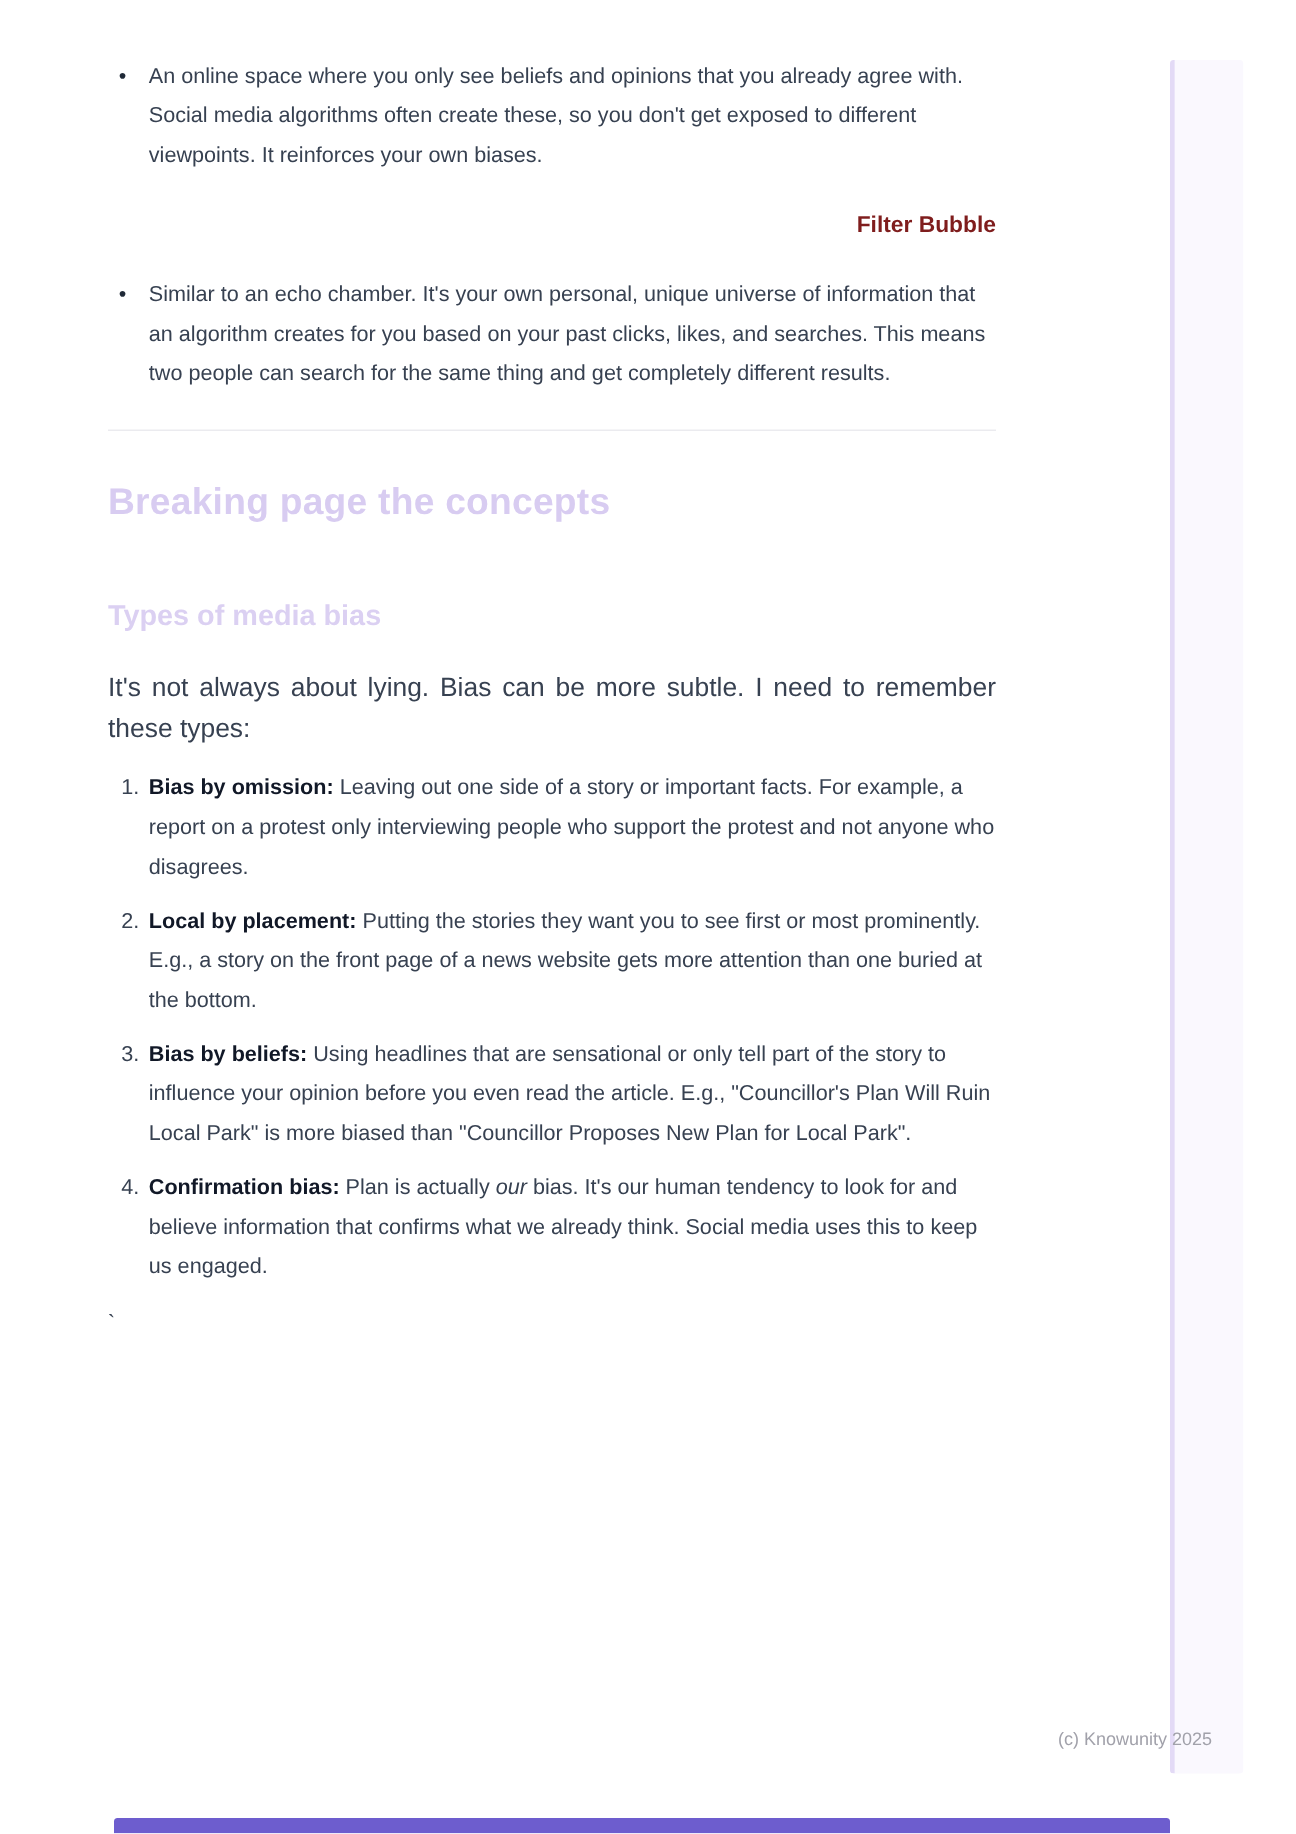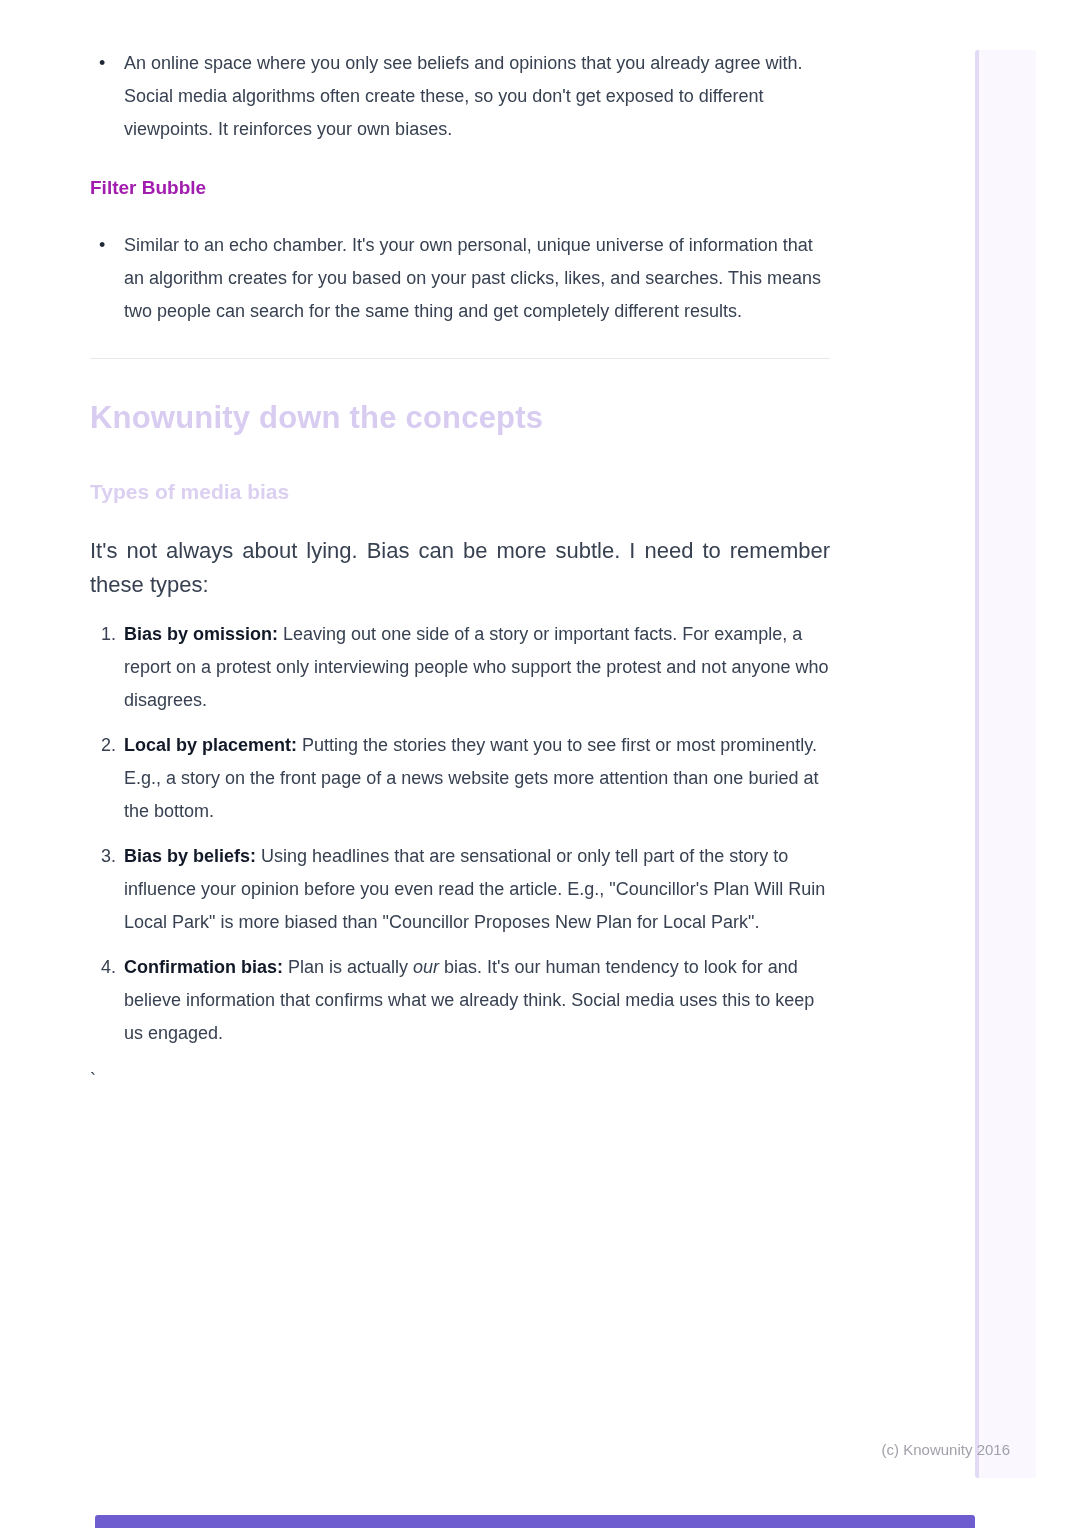--- a/index.html
+++ b/index.html
@@ -31,46 +31,47 @@
   .bullet-marker {
     position: absolute;
     left: 9px;
     top: 0;
     color: #1f2937;
   }
 
   h3.subheading {
     font-size: 19px;
     font-weight: 700;
-    color: #a21caf;
+    color: #7f1d1d;
     line-height: 30px;
     margin: 27px 0 26px 0;
+    text-align: right;
   }
 
   hr.divider {
     border: none;
     border-top: 1px solid #e7e7ec;
     margin: 30px 0 0 0;
   }
 
   h1.section-title {
     font-size: 31px;
     font-weight: 700;
     color: #d8ccf1;
     line-height: 36px;
     letter-spacing: 0.2px;
     margin-top: 41px;
   }
 
   h2.subsection-title {
-    font-size: 21px;
+    font-size: 24px;
     font-weight: 700;
     color: #dbd0f2;
     line-height: 30px;
-    margin-top: 41px;
+    margin-top: 63px;
   }
 
   p.intro {
     font-size: 22px;
     line-height: 34px;
     color: #374151;
     text-align: justify;
     margin-top: 27px;
   }
 
@@ -143,21 +144,21 @@
 
     <ul class="bullets">
       <li>
         <span class="bullet-marker">•</span>
         <span>Similar to an echo chamber. It's your own personal, unique universe of information that an algorithm creates for you based on your past clicks, likes, and searches. This means two people can search for the same thing and get completely different results.</span>
       </li>
     </ul>
 
     <hr class="divider">
 
-    <h1 class="section-title">Knowunity down the concepts</h1>
+    <h1 class="section-title">Breaking page the concepts</h1>
 
     <h2 class="subsection-title">Types of media bias</h2>
 
     <p class="intro">It's not always about lying. Bias can be more subtle. I need to remember these types:</p>
 
     <ol class="numbered">
       <li>
         <span class="num-marker">1.</span>
         <strong>Bias by omission:</strong><span> Leaving out one side of a story or important facts. For example, a report on a protest only interviewing people who support the protest and not anyone who disagrees.</span><em></em><span></span>
       </li>
@@ -172,18 +173,18 @@
       <li>
         <span class="num-marker">4.</span>
         <strong>Confirmation bias:</strong><span> Plan is actually </span><em>our</em><span> bias. It's our human tendency to look for and believe information that confirms what we already think. Social media uses this to keep us engaged.</span>
       </li>
     </ol>
 
     <div class="stray-char">`</div>
 
   </div>
 
-  <div class="footer-copyright">(c) Knowunity 2016</div>
+  <div class="footer-copyright">(c) Knowunity 2025</div>
 
   <div class="side-track"></div>
 
   <div class="bottom-bar"></div>
 </div>
 
 </body></html>

